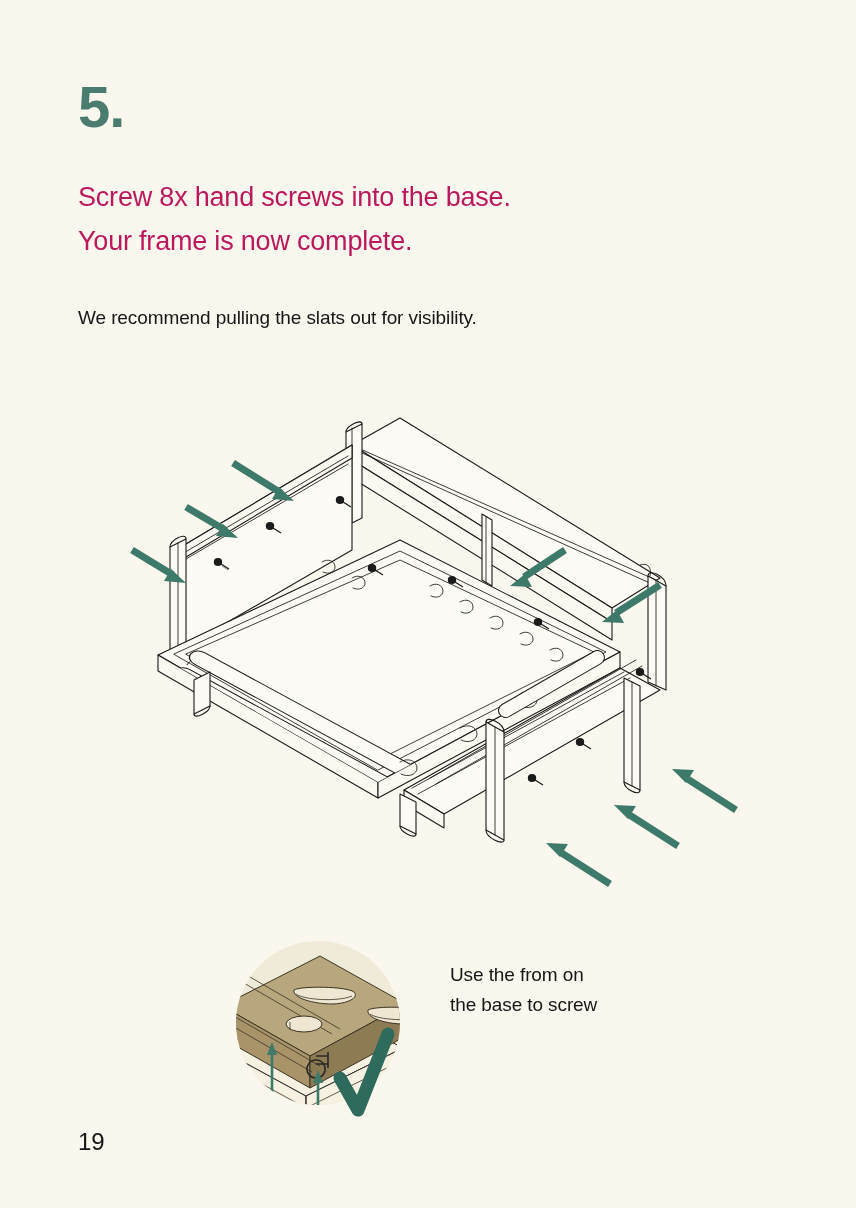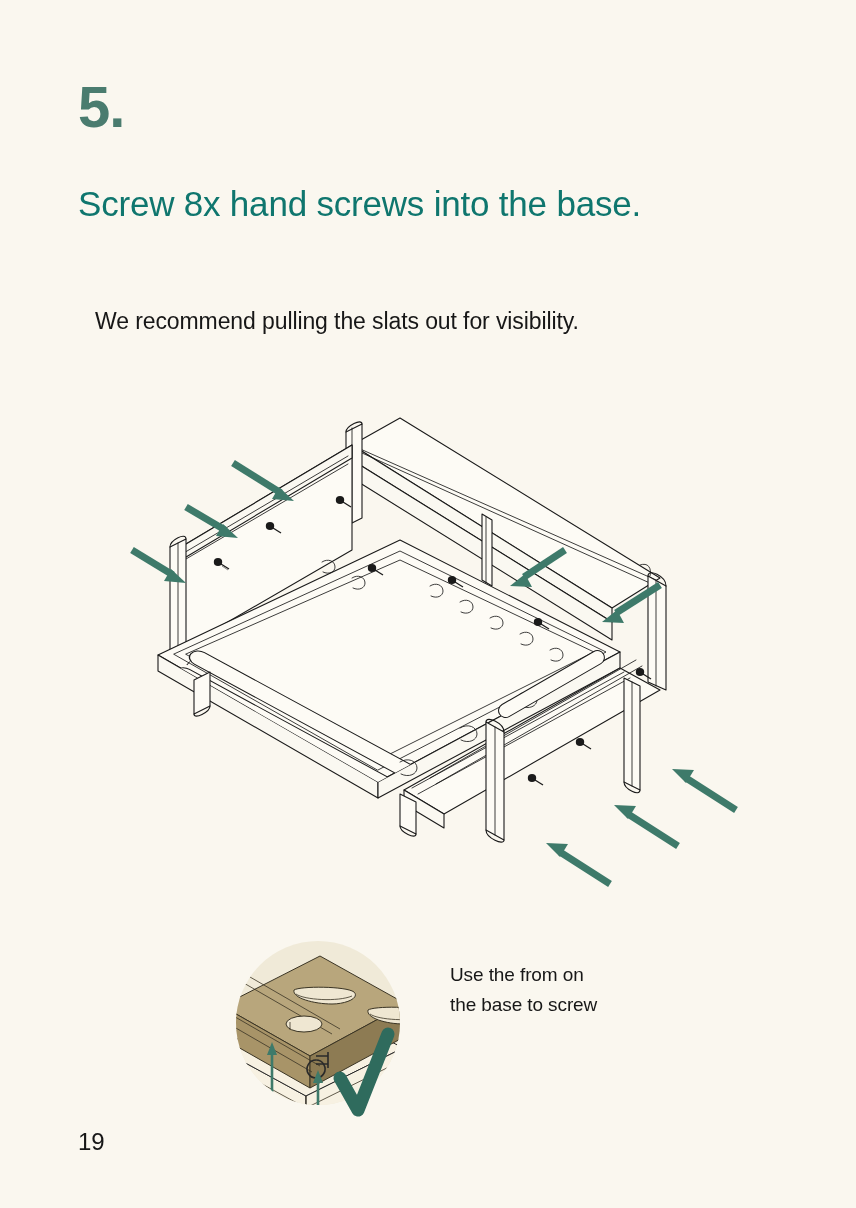--- a/index.html
+++ b/index.html
@@ -14,28 +14,28 @@
   .page{position:relative;width:856px;height:1208px;}
 
   .step-number{
     position:absolute;left:78px;top:78px;
     font-size:58px;font-weight:700;
     color:#4a7c6f;letter-spacing:-1px;line-height:1;
   }
 
   .headline{
     position:absolute;left:78px;top:176px;width:700px;
-    font-size:35px;font-weight:400;line-height:1.62;
-    color:#0f766e;letter-spacing:-0.2px;
+    font-size:27px;font-weight:400;line-height:1.62;
+    color:#be185d;letter-spacing:-0.2px;
   }
   .headline .l2{display:block;}
 
   .subline{
-    position:absolute;left:95px;top:305px;width:720px;
-    font-size:23px;font-weight:400;line-height:1.4;
+    position:absolute;left:78px;top:305px;width:720px;
+    font-size:19px;font-weight:400;line-height:1.4;
     color:#171717;letter-spacing:-0.1px;
   }
 
   .diagram{
     position:absolute;left:100px;top:390px;
     width:700px;height:520px;
   }
   .diagram svg{display:block;}
 
   .inset{
@@ -58,20 +58,21 @@
 </style>
 </head>
 <body>
 
 <div class="page">
 
   <div class="step-number">5.</div>
 
   <div class="headline">
     <span class="l1">Screw 8x hand screws into the base.</span>
+    <span class="l2">Your frame is now complete.</span>
   </div>
 
   <div class="subline">We recommend pulling the slats out for visibility.</div>
 
   <div class="diagram">
   <svg width="700" height="520" viewBox="0 0 700 520" xmlns="http://www.w3.org/2000/svg">
     <defs>
       <style>
         .ln{fill:none;stroke:#1a1a1a;stroke-width:1.1;stroke-linejoin:round;stroke-linecap:round;}
         .lnT{fill:none;stroke:#1a1a1a;stroke-width:0.85;stroke-linejoin:round;stroke-linecap:round;}

